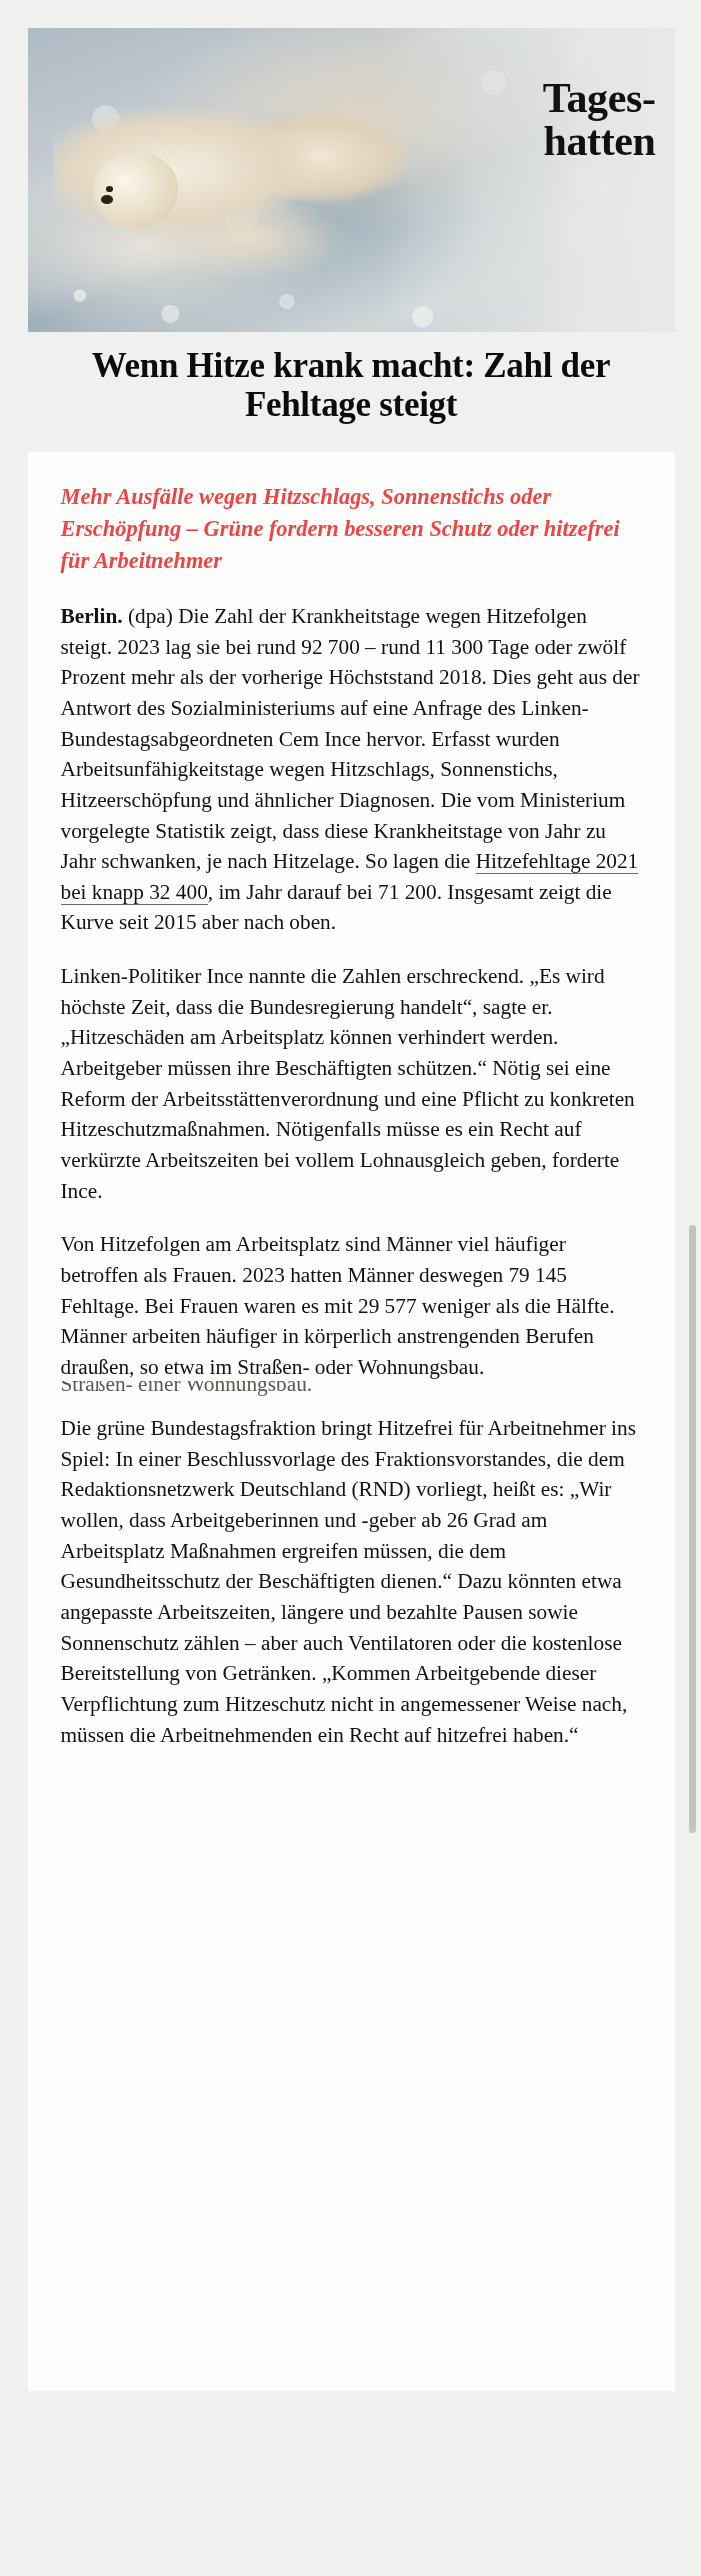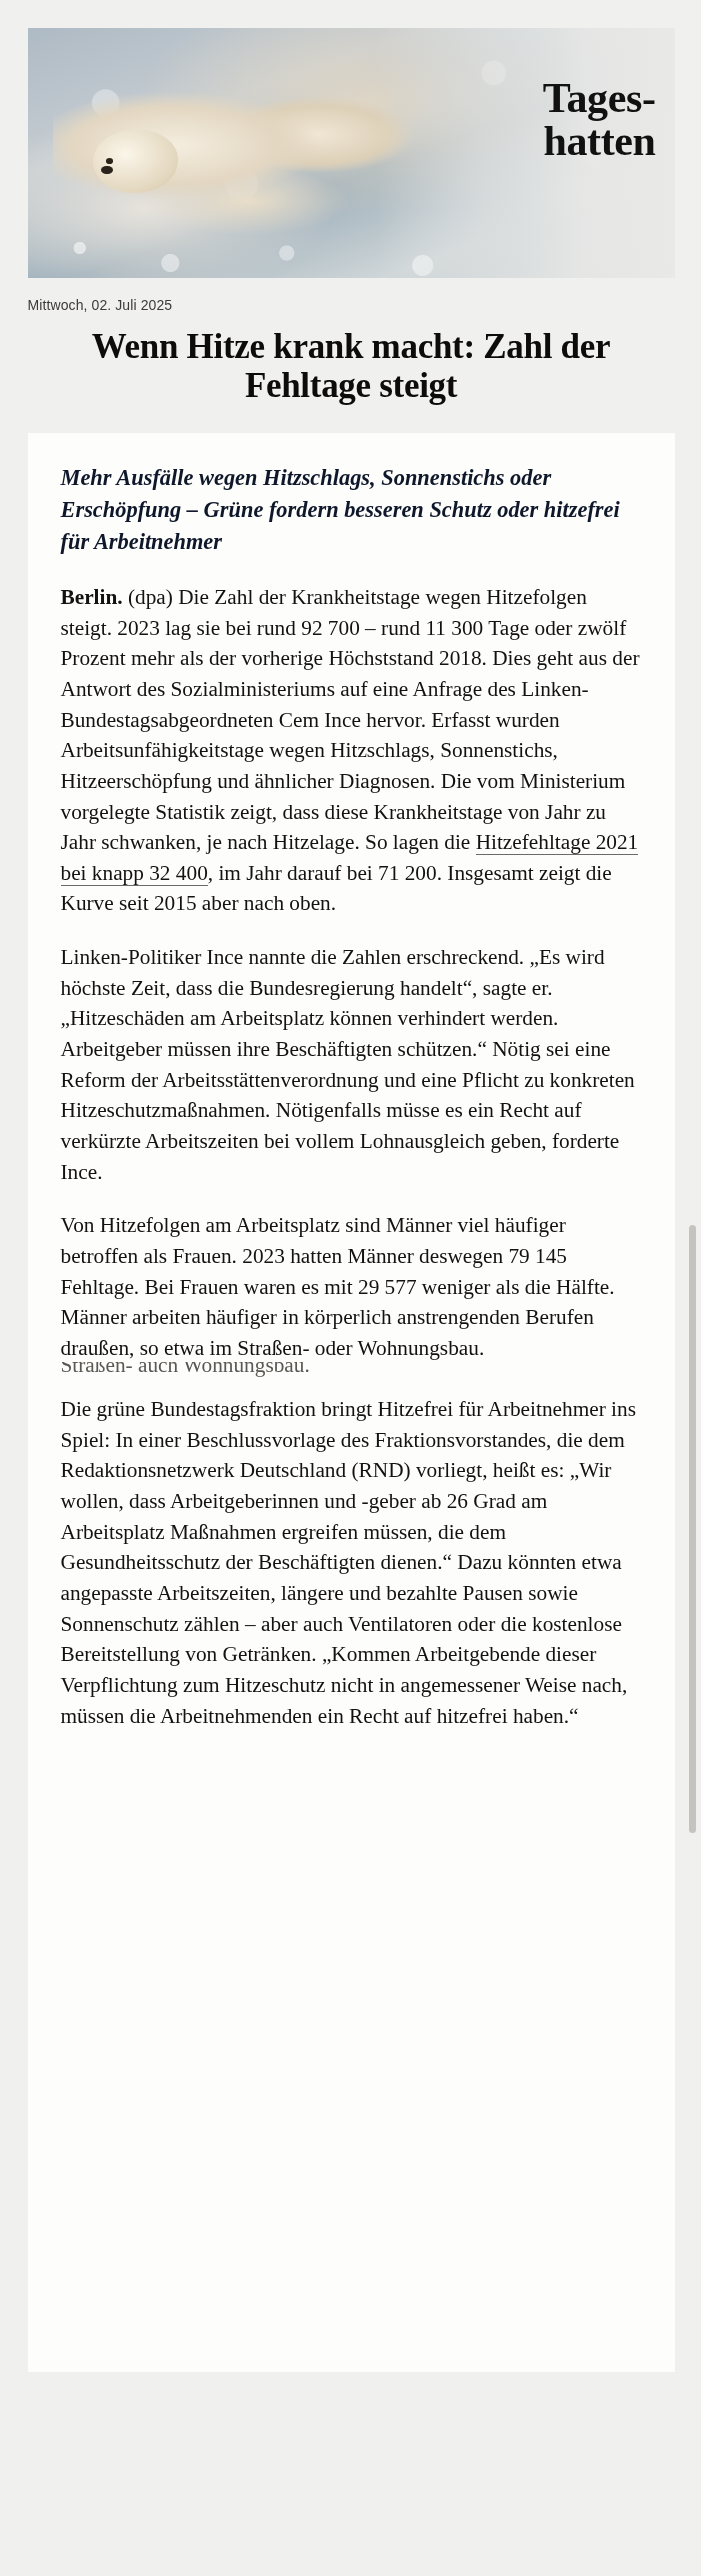--- a/index.html
+++ b/index.html
@@ -20,21 +20,21 @@
     position: relative;
     background: #f0f0ef;
     box-sizing: border-box;
     padding: 0;
   }
 
   
   .hero {
     position: relative;
     margin: 27.5px 27.5px 0 27.5px;
-    height: 250px;
+    height: 304px;
     overflow: hidden;
     background: #15803d;
   }
   .hero-photo {
     position: absolute;
     inset: 0;
     background:
       radial-gradient(ellipse 304px 145px at 18% 72%, #e7e3dc 0%, rgba(231,227,220,0) 62%),
       radial-gradient(ellipse 376px 188px at 52% 30%, #dfd6c6 0%, rgba(223,214,198,0) 60%),
       radial-gradient(ellipse 217px 159px at 82% 80%, #b9c4cc 0%, rgba(185,196,204,0) 65%),
@@ -141,21 +141,21 @@
     padding: 29px 33px 43px 33px;
     box-sizing: border-box;
     min-height: 1939px;
   }
   .standfirst {
     font-family: "Liberation Serif", serif;
     font-style: italic;
     font-weight: 700;
     font-size: 22.4px;
     line-height: 1.42;
-    color: #0f172a;
+    color: #ef4444;
     margin: 0 0 24.6px 0;
   }
   .body-p {
     font-family: "Liberation Serif", serif;
     font-size: 21.3px;
     line-height: 1.44;
     color: #14120f;
     margin: 0 0 23px 0;
   }
   .body-p.first { margin-top: 5.8px; }
@@ -215,37 +215,36 @@
         </div>
       </div>
       <div class="hero-gradient-right"></div>
     </div>
     <div class="hero-label">
       <div>Tages-</div>
       <div>hatten</div>
     </div>
   </div>
 
-  <div class="dateline">Mittwoch, 02. Juli 2025</div>
 
   <h1 class="headline">Wenn Hitze krank macht: Zahl der Fehltage steigt</h1>
 
   <div class="article-card">
 
     <p class="standfirst">Mehr Ausfälle wegen Hitzschlags, Sonnenstichs oder Erschöpfung – Grüne fordern besseren Schutz oder hitzefrei für Arbeitnehmer</p>
 
     <p class="body-p first"><b>Berlin.</b><span> (dpa) Die Zahl der Krankheitstage wegen Hitzefolgen steigt. 2023 lag sie bei rund 92 700 – rund 11 300 Tage oder zwölf Prozent mehr als der vorherige Höchststand 2018. Dies geht aus der Antwort des Sozialministeriums auf eine Anfrage des Linken-Bundestagsabgeordneten Cem Ince hervor. Erfasst wurden Arbeitsunfähigkeitstage wegen Hitzschlags, Sonnenstichs, Hitzeerschöpfung und ähnlicher Diagnosen. Die vom Ministerium vorgelegte Statistik zeigt, dass diese Krankheitstage von Jahr zu Jahr schwanken, je nach Hitzelage. So lagen die </span><span class="selected">Hitzefehltage 2021 bei knapp 32 400</span><span>, im Jahr darauf bei 71 200. Insgesamt zeigt die Kurve seit 2015 aber nach oben.</span></p>
 
     <p class="body-p">Linken-Politiker Ince nannte die Zahlen erschreckend. „Es wird höchste Zeit, dass die Bundesregierung handelt“, sagte er. „Hitzeschäden am Arbeitsplatz können verhindert werden. Arbeitgeber müssen ihre Beschäftigten schützen.“ Nötig sei eine Reform der Arbeitsstättenverordnung und eine Pflicht zu konkreten Hitzeschutzmaßnahmen. Nötigenfalls müsse es ein Recht auf verkürzte Arbeitszeiten bei vollem Lohnausgleich geben, forderte Ince.</p>
 
 
     <p class="body-p">Von Hitzefolgen am Arbeitsplatz sind Männer viel häufiger betroffen als Frauen. 2023 hatten Männer deswegen 79 145 Fehltage. Bei Frauen waren es mit 29 577 weniger als die Hälfte. Männer arbeiten häufiger in körperlich anstrengenden Berufen draußen, so etwa im Straßen- oder Wohnungsbau.</p>
 
     <div class="clip-artifact">
-        <span>Straßen- auch Wohnungsbau.</span>
+        <span>Straßen- einer Wohnungsbau.</span>
       </div>
 
     <p class="body-p">Die grüne Bundestagsfraktion bringt Hitzefrei für Arbeitnehmer ins Spiel: In einer Beschlussvorlage des Fraktionsvorstandes, die dem Redaktionsnetzwerk Deutschland (RND) vorliegt, heißt es: „Wir wollen, dass Arbeitgeberinnen und -geber ab 26 Grad am Arbeitsplatz Maßnahmen ergreifen müssen, die dem Gesundheitsschutz der Beschäftigten dienen.“ Dazu könnten etwa angepasste Arbeitszeiten, längere und bezahlte Pausen sowie Sonnenschutz zählen – aber auch Ventilatoren oder die kostenlose Bereitstellung von Getränken. „Kommen Arbeitgebende dieser Verpflichtung zum Hitzeschutz nicht in angemessener Weise nach, müssen die Arbeitnehmenden ein Recht auf hitzefrei haben.“</p>
 
   </div>
 
   <div class="scrollbar-track"></div>
   <div class="scrollbar-thumb"></div>
 
 </div>

